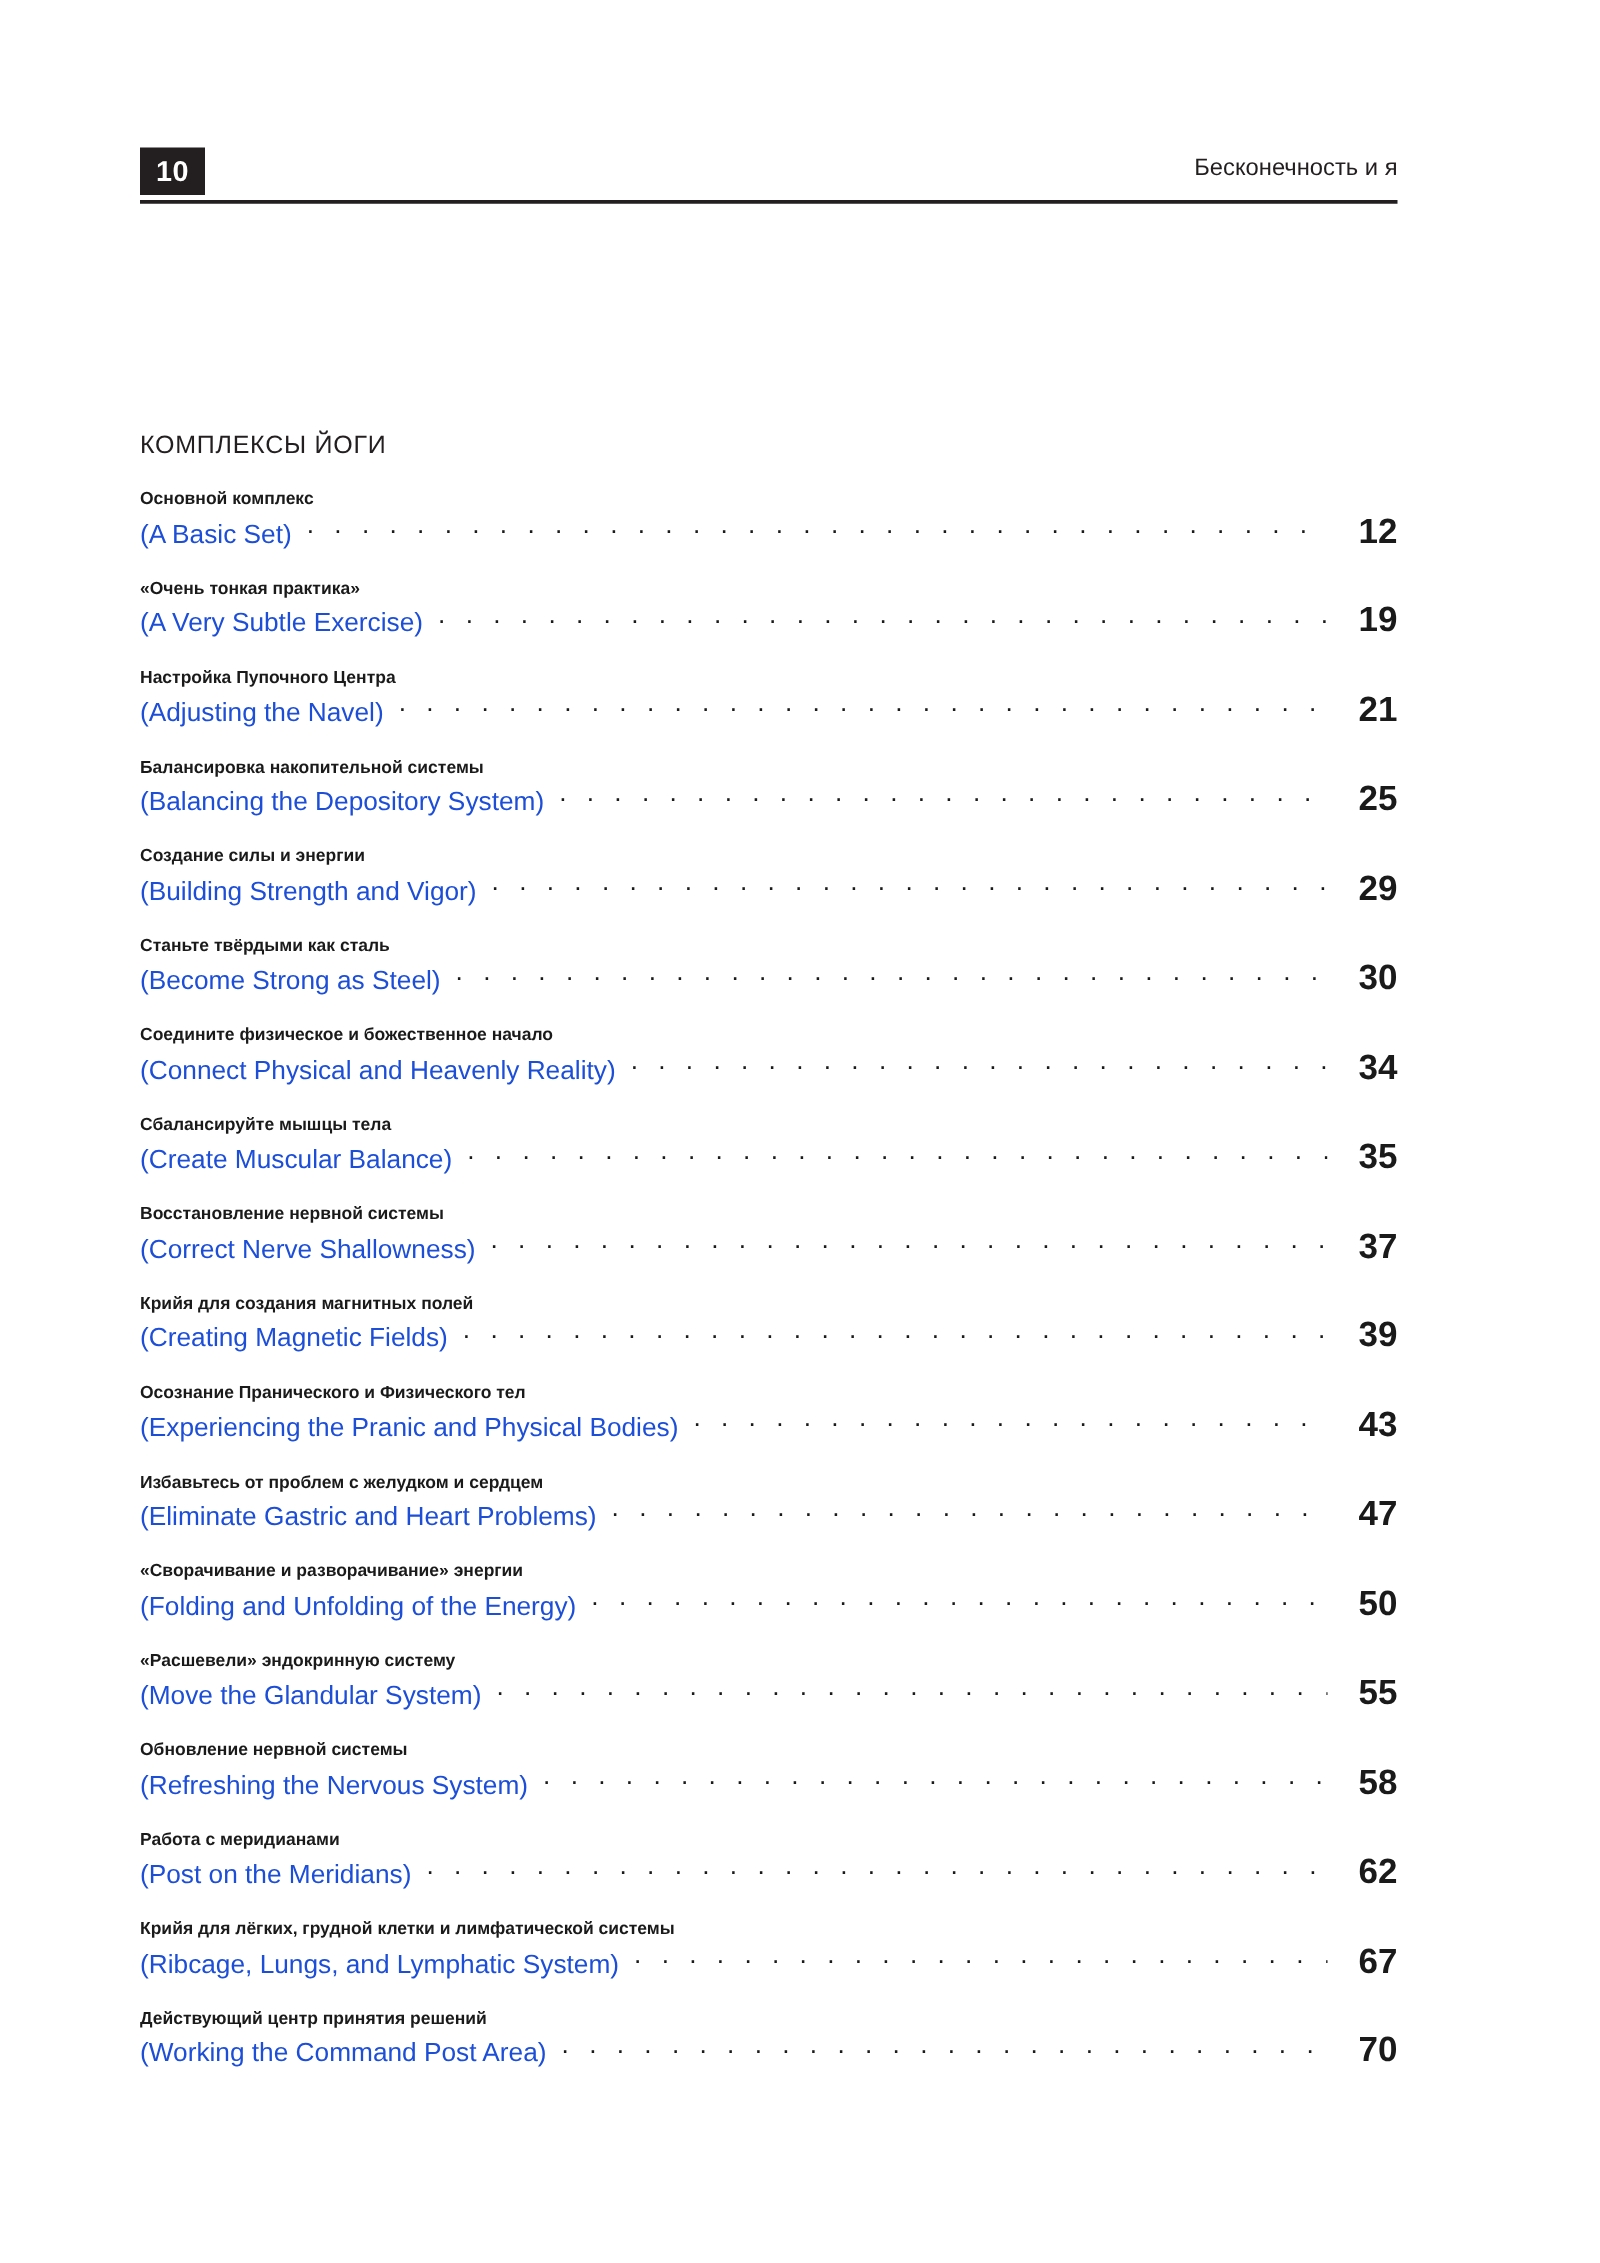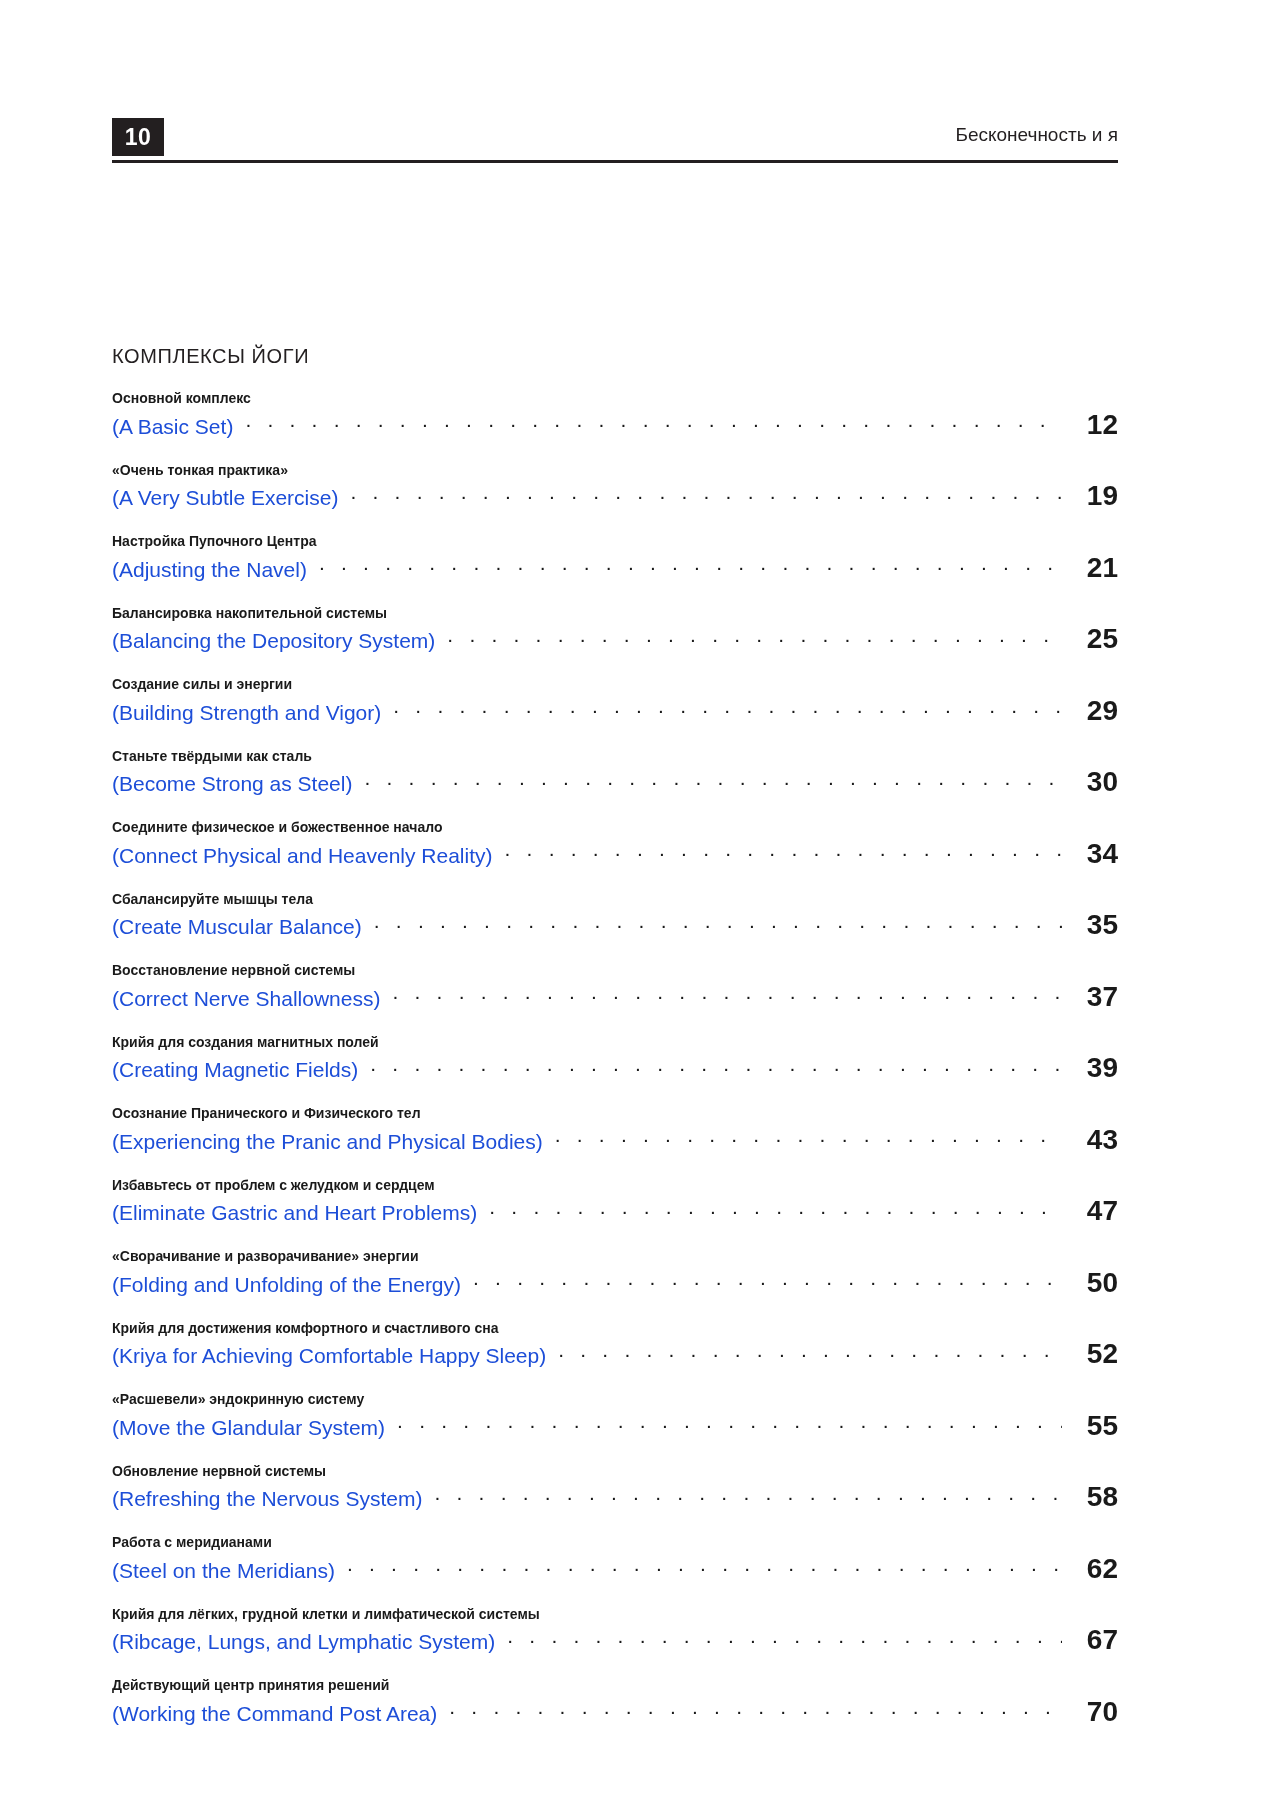--- a/index.html
+++ b/index.html
@@ -255,47 +255,39 @@
         </div>
         <div class="entry">
           <div class="entry-ru">«Сворачивание и разворачивание» энергии</div>
           <div class="entry-row">
             <div class="entry-en">(Folding and Unfolding of the Energy)</div>
             <div class="leader"></div>
             <div class="page-num">50</div>
           </div>
         </div>
         <div class="entry">
-          <div class="entry-ru">Крийя для достижения комфортного и счастливого сна</div>
-          <div class="entry-row">
-            <div class="entry-en">(Kriya for Achieving Comfortable Happy Sleep)</div>
-            <div class="leader"></div>
-            <div class="page-num">52</div>
-          </div>
-        </div>
-        <div class="entry">
           <div class="entry-ru">«Расшевели» эндокринную систему</div>
           <div class="entry-row">
             <div class="entry-en">(Move the Glandular System)</div>
             <div class="leader"></div>
             <div class="page-num">55</div>
           </div>
         </div>
         <div class="entry">
           <div class="entry-ru">Обновление нервной системы</div>
           <div class="entry-row">
             <div class="entry-en">(Refreshing the Nervous System)</div>
             <div class="leader"></div>
             <div class="page-num">58</div>
           </div>
         </div>
         <div class="entry">
           <div class="entry-ru">Работа с меридианами</div>
           <div class="entry-row">
-            <div class="entry-en">(Steel on the Meridians)</div>
+            <div class="entry-en">(Post on the Meridians)</div>
             <div class="leader"></div>
             <div class="page-num">62</div>
           </div>
         </div>
         <div class="entry">
           <div class="entry-ru">Крийя для лёгких, грудной клетки и лимфатической системы</div>
           <div class="entry-row">
             <div class="entry-en">(Ribcage, Lungs, and Lymphatic System)</div>
             <div class="leader"></div>
             <div class="page-num">67</div>

